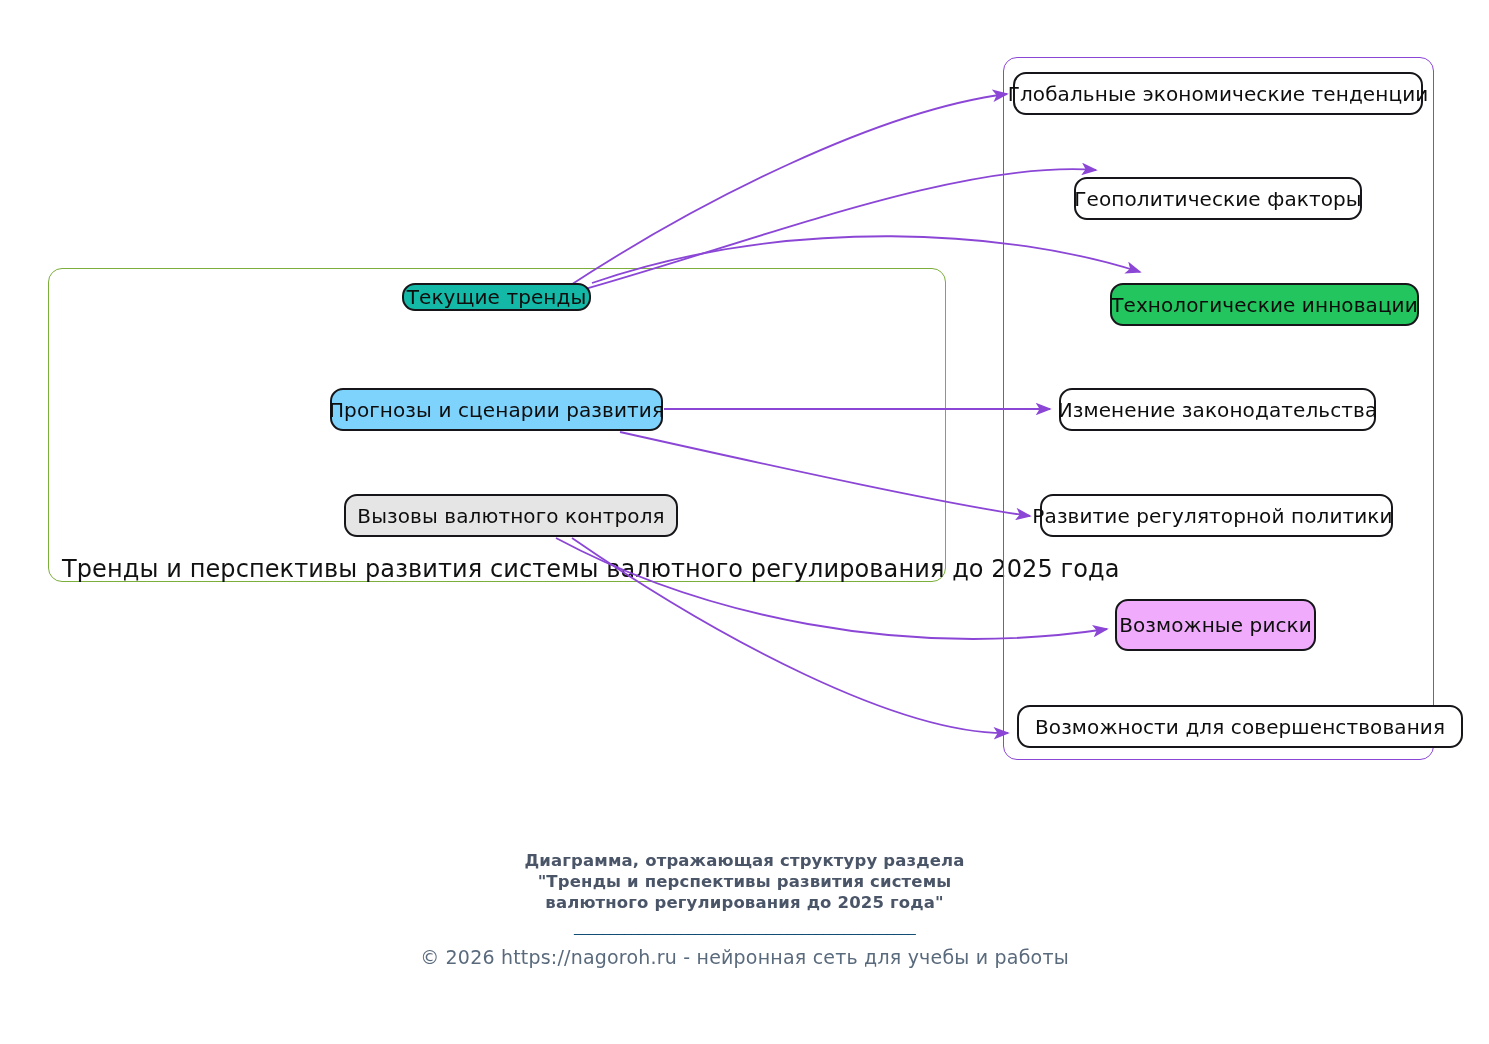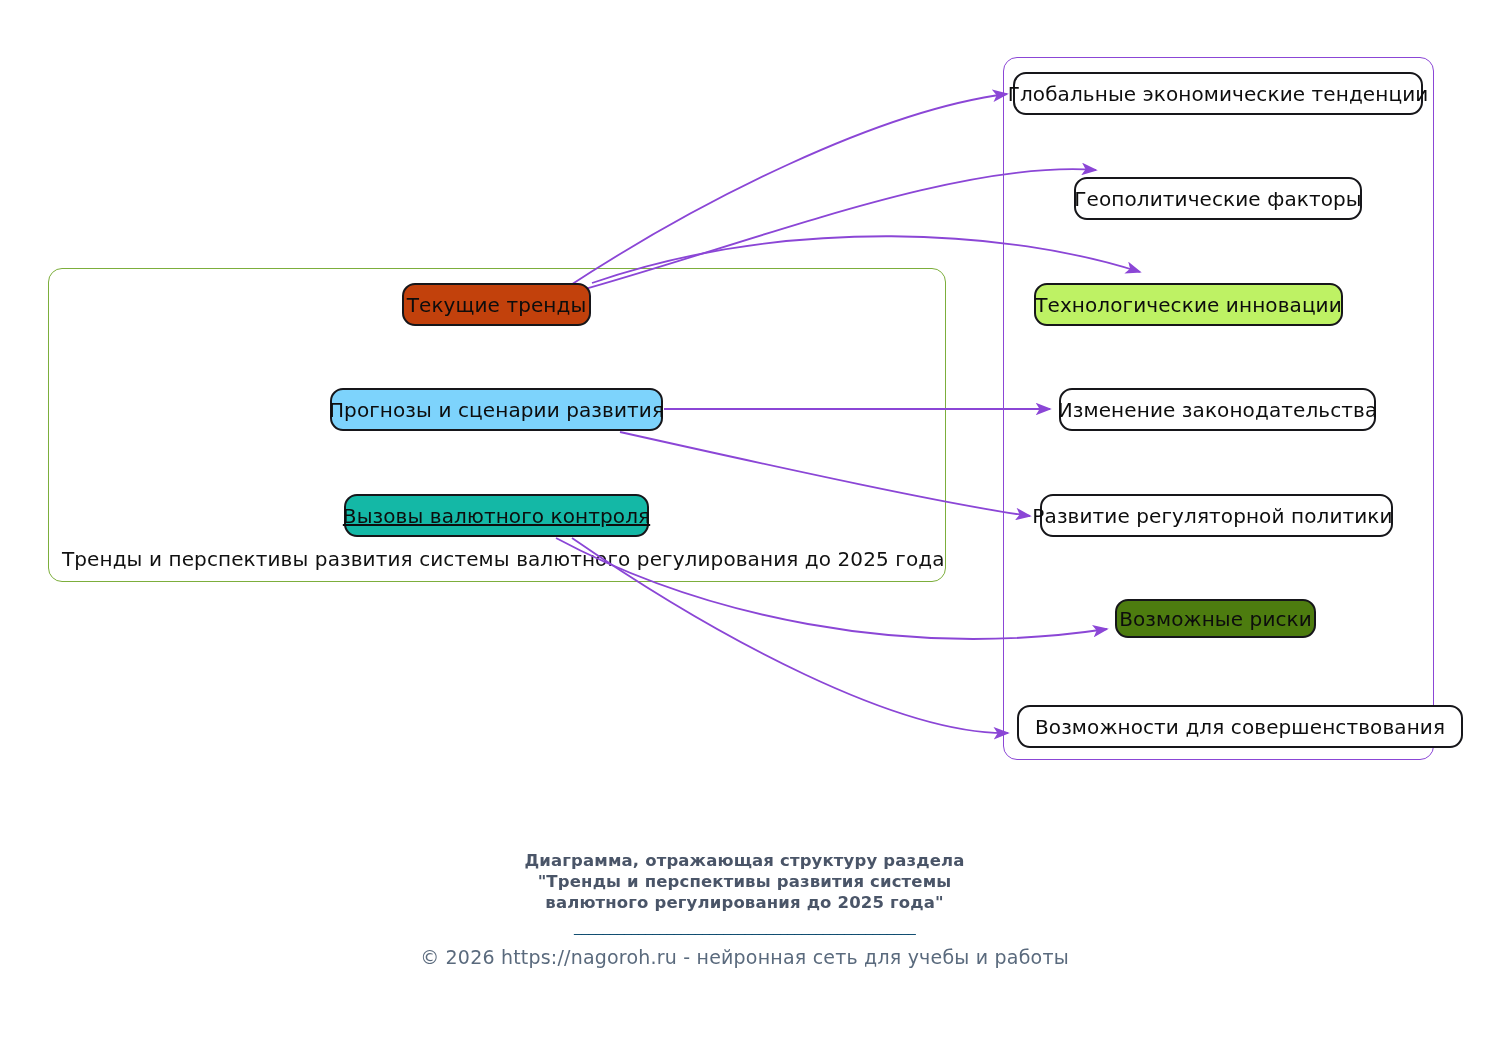--- a/index.html
+++ b/index.html
@@ -39,24 +39,25 @@
     background: transparent;
   }
   .cluster-left {
     border: 1.6px solid #7CAE3B;
   }
   .cluster-right {
     border: 1.6px solid #8B46D6;
   }
   .cluster-label {
     position: absolute;
-    font-size: 20px;
+    font-size: 24px;
     color: #111111;
     white-space: nowrap;
     letter-spacing: 0.1px;
+    margin-top: 8px;
   }
 
   
   .node {
     position: absolute;
     box-sizing: border-box;
     border: 2.2px solid #16161a;
     background: #ffffff;
     border-radius: 13px;
     display: flex;
@@ -121,29 +122,29 @@
         <path d="M 578,291 C 760,240 960,160 1096,170" fill="none" stroke="#8B46D6" stroke-width="1.8" marker-end="url(#arrowhead)"></path>
         <path d="M 592,283 C 790,215 1010,230 1140,272" fill="none" stroke="#8B46D6" stroke-width="1.8" marker-end="url(#arrowhead)"></path>
         <path d="M 664,409 L 1050,409" fill="none" stroke="#8B46D6" stroke-width="1.8" marker-end="url(#arrowhead)"></path>
         <path d="M 620,432 C 790,470 950,505 1030,516" fill="none" stroke="#8B46D6" stroke-width="1.8" marker-end="url(#arrowhead)"></path>
         <path d="M 556,538 C 700,615 900,660 1107,629" fill="none" stroke="#8B46D6" stroke-width="1.8" marker-end="url(#arrowhead)"></path>
         <path d="M 572,538 C 720,640 900,735 1008,733" fill="none" stroke="#8B46D6" stroke-width="1.8" marker-end="url(#arrowhead)"></path>
       </g>
   </svg>
 
   <div id="node-layer">
-      <div class="node" style="left: 402px; top: 283px; width: 189px; height: 43px; border-color: rgb(22, 22, 26); background: #c2410c;">Текущие тренды</div>
+      <div class="node" style="left: 402px; top: 283px; width: 189px; height: 28px; border-color: rgb(22, 22, 26); background: #14b8a6;">Текущие тренды</div>
       <div class="node" style="left: 330px; top: 388px; width: 333px; height: 43px; border-color: rgb(22, 22, 26); background: #7dd3fc;">Прогнозы и сценарии развития</div>
-      <div class="node" style="left: 344px; top: 494px; width: 305px; height: 43px; border-color: rgb(22, 22, 26); background: #14b8a6; text-decoration: underline;">Вызовы валютного контроля</div>
+      <div class="node" style="left: 344px; top: 494px; width: 334px; height: 43px; border-color: rgb(22, 22, 26); background: #e5e5e5;">Вызовы валютного контроля</div>
       <div class="node" style="left: 1013px; top: 72px; width: 410px; height: 43px; border-color: rgb(22, 22, 26); background: rgb(255, 255, 255);">Глобальные экономические тенденции</div>
       <div class="node" style="left: 1074px; top: 177px; width: 288px; height: 43px; border-color: rgb(22, 22, 26); background: rgb(255, 255, 255);">Геополитические факторы</div>
-      <div class="node" style="left: 1034px; top: 283px; width: 309px; height: 43px; border-color: rgb(22, 22, 26); background: #bef264;">Технологические инновации</div>
+      <div class="node" style="left: 1110px; top: 283px; width: 309px; height: 43px; border-color: rgb(22, 22, 26); background: #22c55e;">Технологические инновации</div>
       <div class="node" style="left: 1059px; top: 388px; width: 317px; height: 43px; border-color: rgb(22, 22, 26); background: rgb(255, 255, 255);">Изменение законодательства</div>
       <div class="node" style="left: 1040px; top: 494px; width: 353px; height: 43px; border-color: rgb(22, 22, 26); background: rgb(255, 255, 255); padding-left: 10px;">Развитие регуляторной политики</div>
-      <div class="node" style="left: 1115px; top: 599px; width: 201px; height: 39px; border-color: rgb(22, 22, 26); background: #4d7c0f;">Возможные риски</div>
+      <div class="node" style="left: 1115px; top: 599px; width: 201px; height: 52px; border-color: rgb(22, 22, 26); background: #f0abfc;">Возможные риски</div>
       <div class="node" style="left: 1017px; top: 705px; width: 446px; height: 43px; border-color: rgb(22, 22, 26); background: rgb(255, 255, 255);">Возможности для совершенствования</div>
     </div>
 
   <div class="footer caption">
     <div>Диаграмма, отражающая структуру раздела</div>
     <div>"Тренды и перспективы развития системы</div>
     <div>валютного регулирования до 2025 года"</div>
   </div>
   <div class="footer rule">________________________________________________</div>
   <div class="footer credit">© 2026 https://nagoroh.ru - нейронная сеть для учебы и работы</div>

